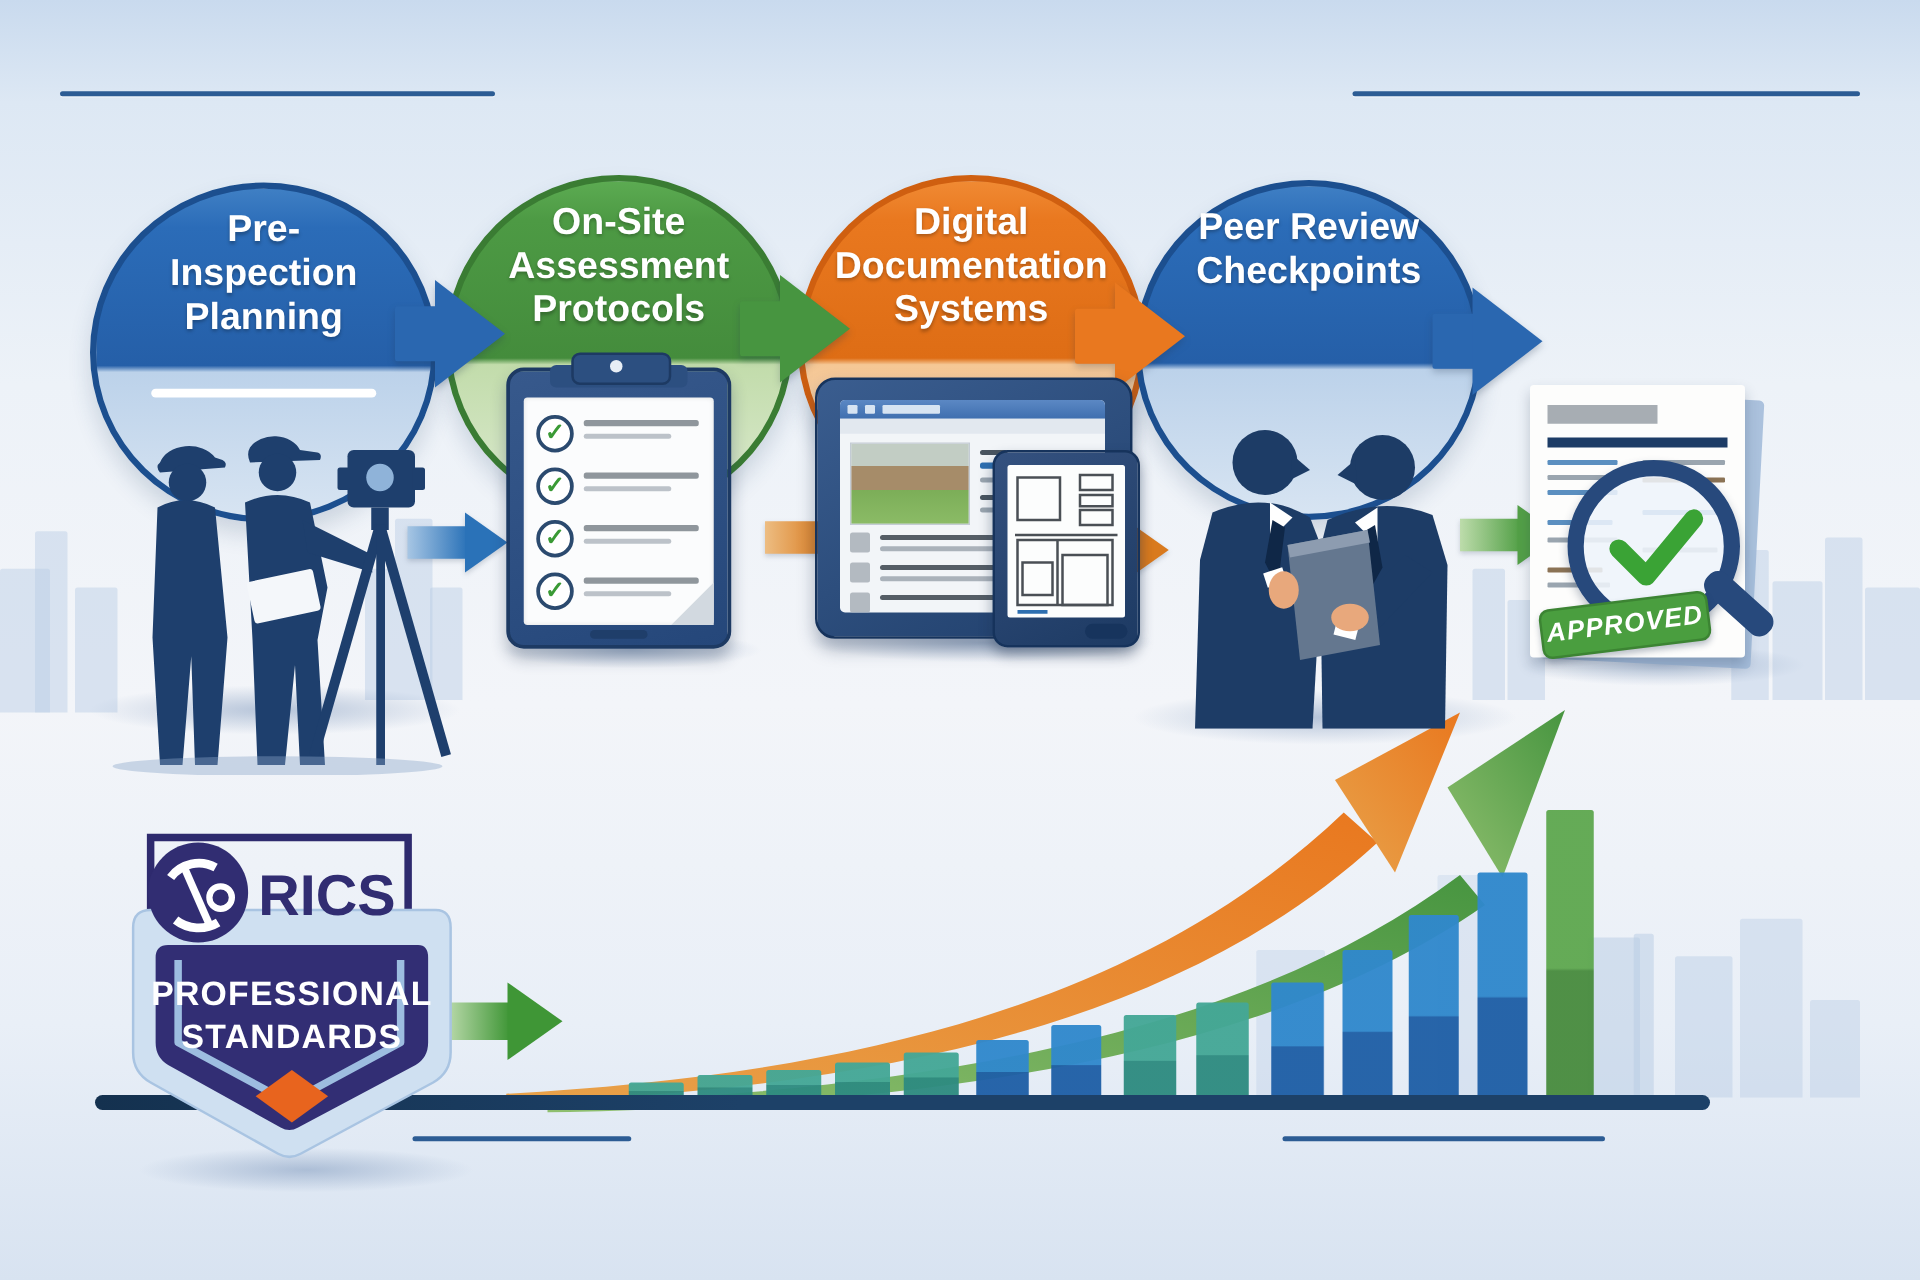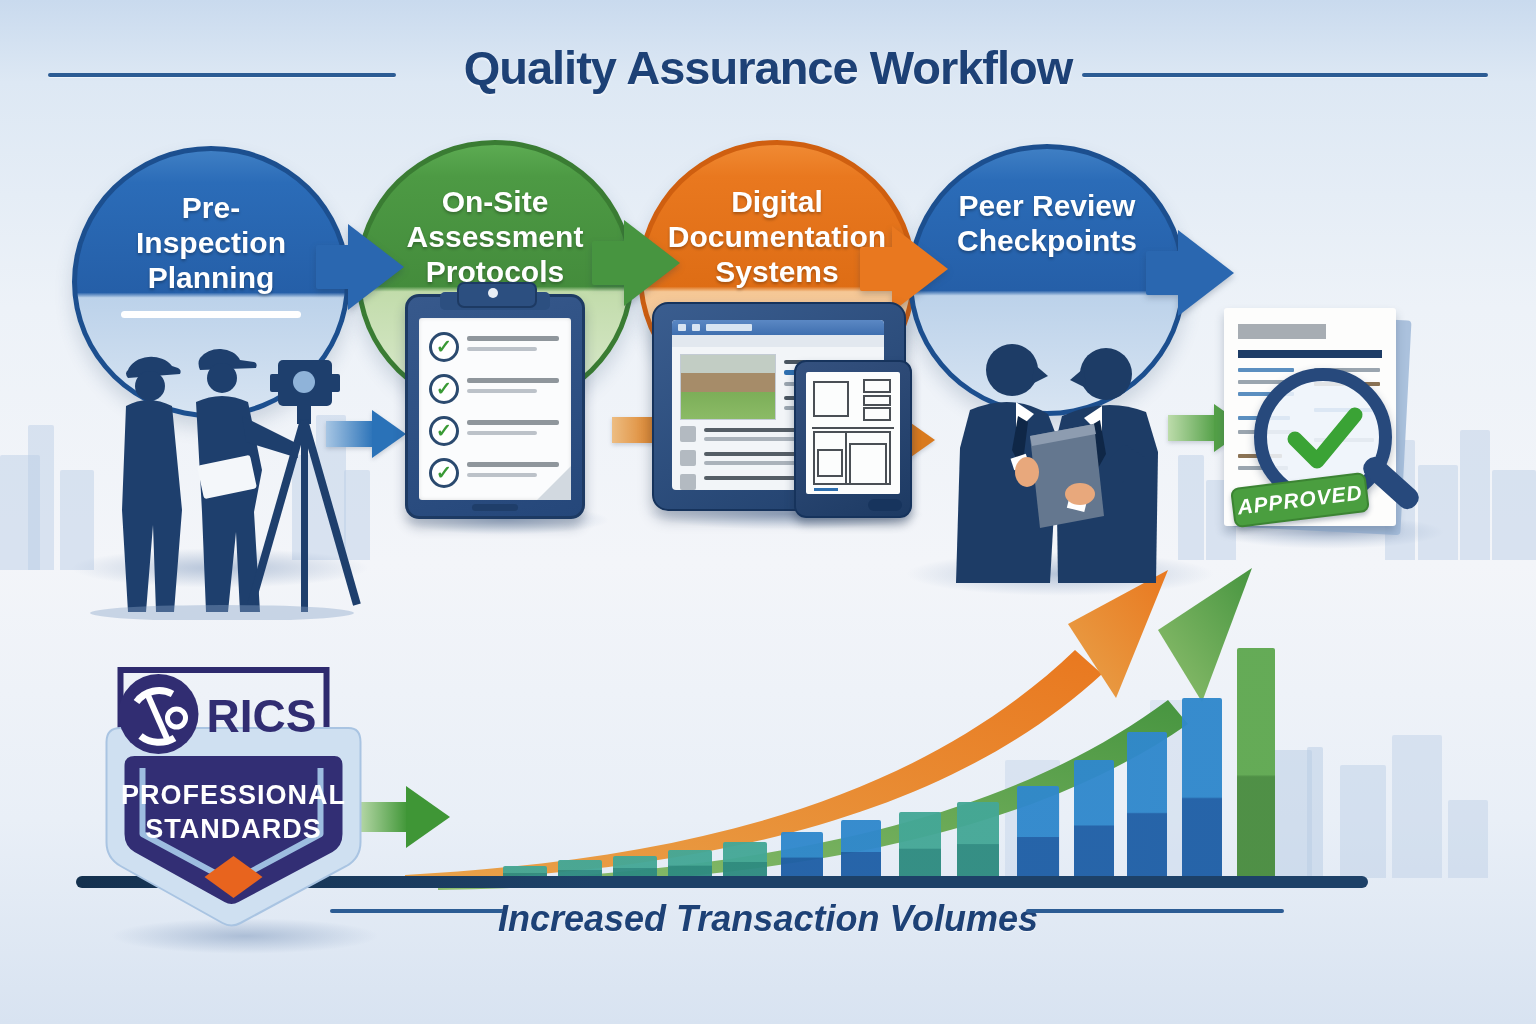--- a/index.html
+++ b/index.html
@@ -8,21 +8,21 @@
     font-family:"Liberation Sans", sans-serif;
     background:linear-gradient(180deg,#c9daee 0%,#dde8f4 8%,#edf2f8 30%,#f3f5f9 55%,#e9eff7 80%,#d8e3f1 100%);
   }
   
   .hline{position:absolute;height:4px;background:#2c5c94;border-radius:2px;box-shadow:0 1px 0 rgba(255,255,255,.5);}
   .title{position:absolute;left:0;right:0;top:40px;text-align:center;font-size:47px;font-weight:bold;
          color:#1d4176;letter-spacing:-1px;text-shadow:0 2px 2px rgba(255,255,255,.6);}
   
   .stage{position:absolute;width:268px;height:262px;border-radius:50%;z-index:4;
          box-shadow:0 10px 18px rgba(40,70,110,.18);}
-  .stage .lbl{position:relative;z-index:2;margin-top:40px;text-align:center;font-size:30px;font-weight:bold;
+  .stage .lbl{position:relative;z-index:2;margin-top:16px;text-align:center;font-size:30px;font-weight:bold;
          line-height:1.16;color:#fff;white-space:pre-line;text-shadow:0 2px 3px rgba(0,0,0,.28);}
   .stage-blue{border:5px solid #1c4f8f;background:linear-gradient(180deg,#3f7fc4 0%,#2b6cb8 12%,#255fa8 54%,#bcd2ea 56%,#d7e4f2 100%);}
   .stage-green{border:5px solid #3a7c33;background:linear-gradient(180deg,#5cab52 0%,#4d9a44 12%,#448c3c 54%,#c2dcab 56%,#dcead0 100%);}
   .stage-orange{border:5px solid #cf5f10;background:linear-gradient(180deg,#f08a33 0%,#e9781f 12%,#de6d15 54%,#f5c795 56%,#f8ddc0 100%);}
   .stage-underline{position:absolute;left:44px;top:160px;width:180px;height:7px;background:#fff;border-radius:4px;z-index:2;}
   
   .big-arrow{position:absolute;width:92px;height:86px;z-index:5;filter:drop-shadow(0 3px 3px rgba(30,50,80,.25));}
   .ba-tail{position:absolute;left:0;top:21px;width:36px;height:44px;border-radius:2px;}
   .ba-head{position:absolute;left:32px;top:0;width:0;height:0;border-top:43px solid transparent;border-bottom:43px solid transparent;border-left:56px solid;}
   
@@ -79,21 +79,20 @@
            font-size:36px;font-weight:bold;font-style:italic;color:#1d4176;text-shadow:0 1px 1px rgba(255,255,255,.7);}
   .cap-line{position:absolute;top:909px;height:4px;background:#2c5c94;border-radius:2px;z-index:5;}
   svg text{font-family:"Liberation Sans", sans-serif;}
 </style>
 </head>
 <body>
 
 <div id="canvas">
 
   <div class="hline" style="left:48px;top:73px;width:348px;"></div>
-  <div class="title">Quality Assurance Workflow</div>
   <div class="hline" style="left:1082px;top:73px;width:406px;"></div>
 
   <div class="sky" style="left:0;top:455px;width:40px;height:115px;"></div>
   <div class="sky" style="left:28px;top:425px;width:26px;height:145px;"></div>
   <div class="sky" style="left:60px;top:470px;width:34px;height:100px;"></div>
   <div class="sky" style="left:292px;top:455px;width:24px;height:105px;"></div>
   <div class="sky" style="left:316px;top:415px;width:30px;height:145px;"></div>
   <div class="sky" style="left:344px;top:470px;width:26px;height:90px;"></div>
   <div class="sky" style="left:1178px;top:455px;width:26px;height:105px;"></div>
   <div class="sky" style="left:1206px;top:480px;width:30px;height:80px;"></div>
@@ -375,16 +374,15 @@
       <div class="bar" style="left: 957px; width: 42px; height: 76px; background: linear-gradient(rgb(68, 167, 150) 0%, rgb(68, 167, 150) 55%, rgb(46, 139, 128) 56%, rgb(46, 139, 128) 100%);"></div>
       <div class="bar" style="left: 1017px; width: 42px; height: 92px; background: linear-gradient(rgb(48, 136, 204) 0%, rgb(48, 136, 204) 55%, rgb(31, 95, 166) 56%, rgb(31, 95, 166) 100%);"></div>
       <div class="bar" style="left: 1074px; width: 40px; height: 118px; background: linear-gradient(rgb(48, 136, 204) 0%, rgb(48, 136, 204) 55%, rgb(31, 95, 166) 56%, rgb(31, 95, 166) 100%);"></div>
       <div class="bar" style="left: 1127px; width: 40px; height: 146px; background: linear-gradient(rgb(48, 136, 204) 0%, rgb(48, 136, 204) 55%, rgb(31, 95, 166) 56%, rgb(31, 95, 166) 100%);"></div>
       <div class="bar" style="left: 1182px; width: 40px; height: 180px; background: linear-gradient(rgb(48, 136, 204) 0%, rgb(48, 136, 204) 55%, rgb(31, 95, 166) 56%, rgb(31, 95, 166) 100%);"></div>
       <div class="bar" style="left: 1237px; width: 38px; height: 230px; background: linear-gradient(rgb(95, 168, 80) 0%, rgb(95, 168, 80) 55%, rgb(73, 140, 63) 56%, rgb(73, 140, 63) 100%);"></div>
     </div>
   <div id="baseline"></div>
 
   <div class="cap-line" style="left:330px;width:175px;"></div>
-  <div class="caption">Increased Transaction Volumes</div>
   <div class="cap-line" style="left:1026px;width:258px;"></div>
 
 </div>
 
 </body></html>

